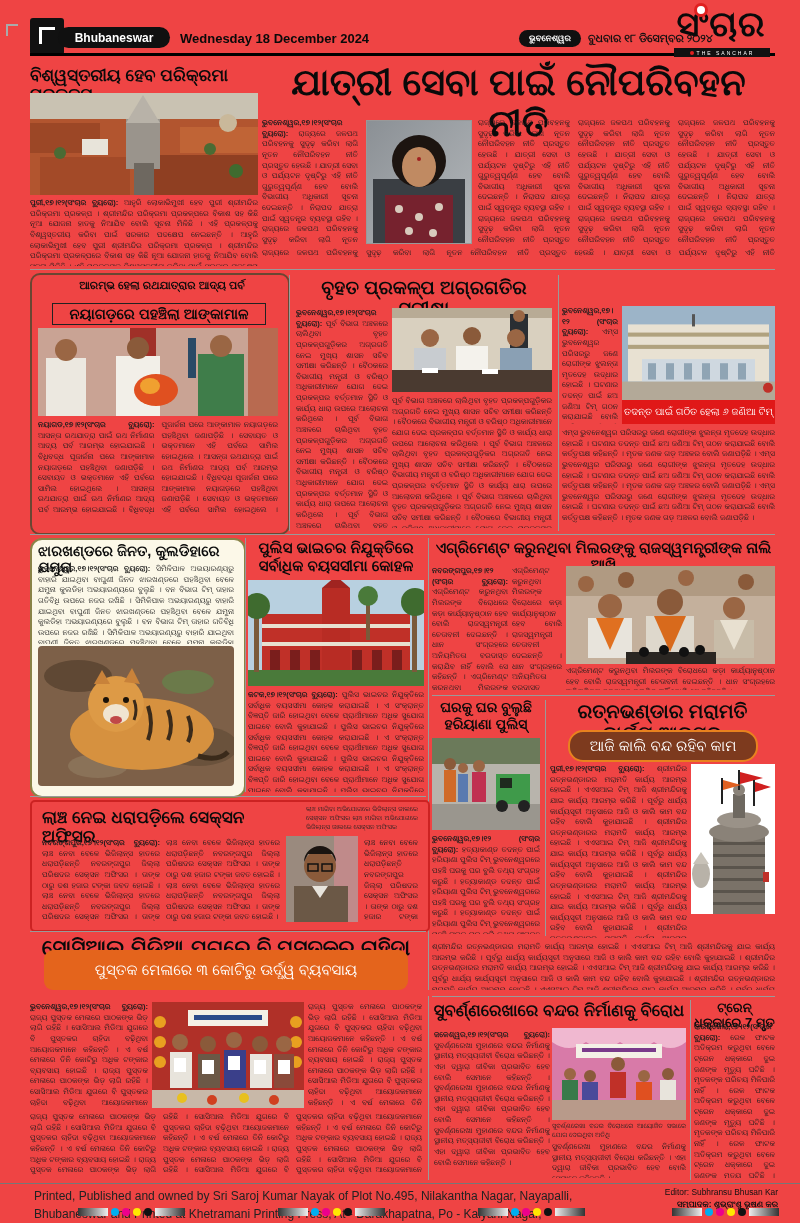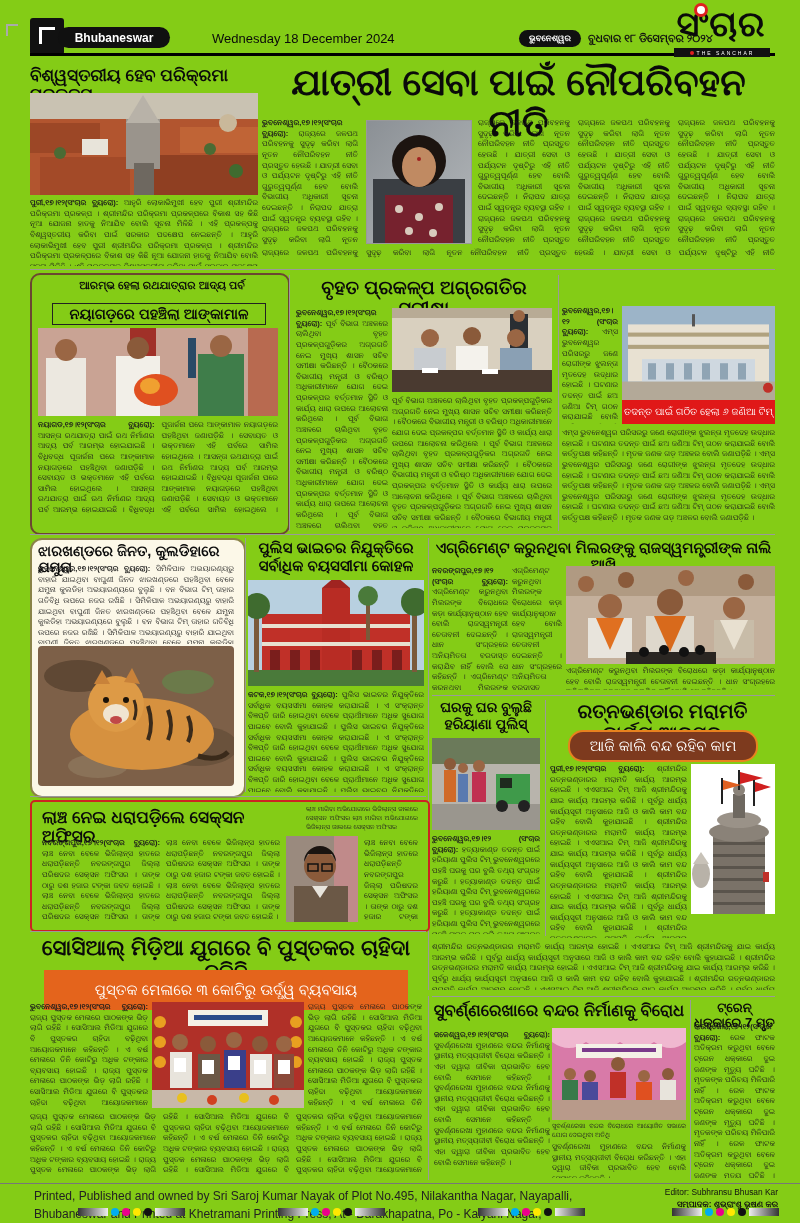--- a/index.html
+++ b/index.html
@@ -1,16 +1,16 @@
 <!DOCTYPE html>
 <html><head>
 <meta charset="utf-8">
 <style>
   html,body{margin:0;padding:0;background:#f2f2f0;}
-  .page{position:relative;width:800px;height:1223px;background:#84cc16;margin:0 auto;
+  .page{position:relative;width:800px;height:1223px;background:#ef4444;margin:0 auto;
         font-family:"Liberation Sans","DejaVu Sans",sans-serif;color:#111;overflow:hidden;}
   .abs{position:absolute;}
   .hl{font-weight:bold;color:#0a0a0a;line-height:1.12;}
   .center{text-align:center;}
   .bt{font-size:7.6px;line-height:1.4;text-align:justify;color:#1c1c1c;overflow:hidden;}
   .bt .dl{font-weight:bold;}
   .ph{overflow:hidden;background:#ddd;}
   .ph svg{display:block;width:100%;height:100%;}
   .vline{width:1px;background:#9a9a9a;}
   .hline{height:1px;background:#9a9a9a;}
@@ -32,21 +32,21 @@
 <body>
 
 <div class="page">
 
   <div class="abs" style="left:6px;top:24px;width:10px;height:10px;border-left:2px solid #aaa;border-top:2px solid #aaa;"></div>
 
   <div class="abs" style="left:30px;top:18px;width:34px;height:37px;background:#111;border-radius:3px;">
     <div style="position:absolute;left:9px;top:9px;width:13px;height:14px;border-left:3px solid #fff;border-top:3px solid #fff;"></div>
   </div>
   <div class="abs pill" style="left:58px;top:27px;width:112px;height:21px;font-size:12px;font-weight:bold;">Bhubaneswar</div>
-  <div class="abs" style="left:180px;top:31px;font-size:13px;font-weight:normal;color:#0a0a0a;margin-left:32px;">Wednesday 18 December 2024</div>
+  <div class="abs" style="left:180px;top:31px;font-size:13px;font-weight:bold;color:#0a0a0a;">Wednesday 18 December 2024</div>
 
   <div class="abs blackrule" style="left:30px;top:53px;width:745px;height:3px;"></div>
 
   <div class="abs pill" style="left:519px;top:30px;width:62px;height:17px;font-size:8.5px;font-weight:bold;">ଭୁବନେଶ୍ୱର</div>
   <div class="abs" style="left:588px;top:32px;font-size:11px;font-weight:bold;">ବୁଧବାର ୧୮ ଡିସେମ୍ବର ୨୦୨୪</div>
 
   <div class="abs" style="left:664px;top:6px;width:114px;height:50px;">
     <div class="logo-big center">ସଂଚାର</div>
     <div style="position:absolute;left:30px;top:-3px;width:8px;height:8px;border:3px solid #e02020;border-radius:50%;background:#fff;"></div>
     <div style="position:absolute;left:10px;bottom:-1px;width:96px;height:9px;background:#111;color:#fff;
@@ -370,21 +370,21 @@
       <rect x="36" y="28" width="10" height="7" fill="none" stroke="#111" stroke-width="1.5"></rect>
       <rect x="8" y="50" width="54" height="36" fill="#6b5846"></rect>
       <polygon points="26,50 34,62 42,50" fill="#e8e4dc"></polygon>
     </svg>
   </div>
   <p class="abs bt" style="left:364px;top:838px;width:54px;height:84px;margin:0;"><span>ଲାଞ୍ଚ ନେବା ବେଳେ ଭିଜିଲାନ୍ସ ହାତରେ ଧରାପଡ଼ିଛନ୍ତି ନବରଙ୍ଗପୁର ଜିଲ୍ଲା ପରିଷଦର ସେକ୍ସନ ଅଫିସର । ତାଙ୍କ ଠାରୁ ଦଶ ହଜାର ଟଙ୍କା ଜବତ ହୋଇଛି ।</span></p>
 
   <div class="abs hline" style="left:30px;top:931px;width:396px;"></div>
 
   <div class="abs hl center" style="left:30px;top:936px;width:392px;font-size:21.5px;">ସୋସିଆଲ୍ ମିଡ଼ିଆ ଯୁଗରେ ବି ପୁସ୍ତକର ଚାହିଦା ବଢ଼ିଛି</div>
-  <div class="abs banner" style="left:44px;top:970px;width:364px;height:40px;background:#e4641c;font-size:15px;">ପୁସ୍ତକ ମେଳାରେ ୩ କୋଟିରୁ ଊର୍ଦ୍ଧ୍ୱ ବ୍ୟବସାୟ</div>
+  <div class="abs banner" style="left:44px;top:950px;width:364px;height:40px;background:#e4641c;font-size:15px;border-radius:9px;">ପୁସ୍ତକ ମେଳାରେ ୩ କୋଟିରୁ ଊର୍ଦ୍ଧ୍ୱ ବ୍ୟବସାୟ</div>
   <p class="abs bt" style="left:30px;top:1002px;width:118px;height:106px;margin:0;">
     <span class="dl">ଭୁବନେଶ୍ୱର,୧୭।୧୨(ସଂଚାର ବ୍ୟୁରୋ):</span>
     <span>ରାଜ୍ୟ ପୁସ୍ତକ ମେଳାରେ ପାଠକଙ୍କ ଭିଡ଼ ଲାଗି ରହିଛି । ସୋସିଆଲ ମିଡିଆ ଯୁଗରେ ବି ପୁସ୍ତକର ଚାହିଦା ବଢ଼ିଥିବା ଆୟୋଜକମାନେ କହିଛନ୍ତି । ଏ ବର୍ଷ ମେଳାରେ ତିନି କୋଟିରୁ ଅଧିକ ଟଙ୍କାର ବ୍ୟବସାୟ ହୋଇଛି । ରାଜ୍ୟ ପୁସ୍ତକ ମେଳାରେ ପାଠକଙ୍କ ଭିଡ଼ ଲାଗି ରହିଛି । ସୋସିଆଲ ମିଡିଆ ଯୁଗରେ ବି ପୁସ୍ତକର ଚାହିଦା ବଢ଼ିଥିବା ଆୟୋଜକମାନେ କହିଛନ୍ତି । ଏ ବର୍ଷ ମେଳାରେ ତିନି କୋଟିରୁ ଅଧିକ ଟଙ୍କାର ବ୍ୟବସାୟ ହୋଇଛି ।</span>
   </p>
   <div class="abs ph" style="left:152px;top:1002px;width:152px;height:106px;">
     <svg viewBox="0 0 152 106" preserveAspectRatio="none">
       <rect width="152" height="106" fill="#b03028"></rect>
       <circle cx="8" cy="20" r="6" fill="#e8a020"></circle>
         <circle cx="8" cy="40" r="6" fill="#e8a020"></circle>
       <circle cx="8" cy="60" r="6" fill="#e8a020"></circle>

